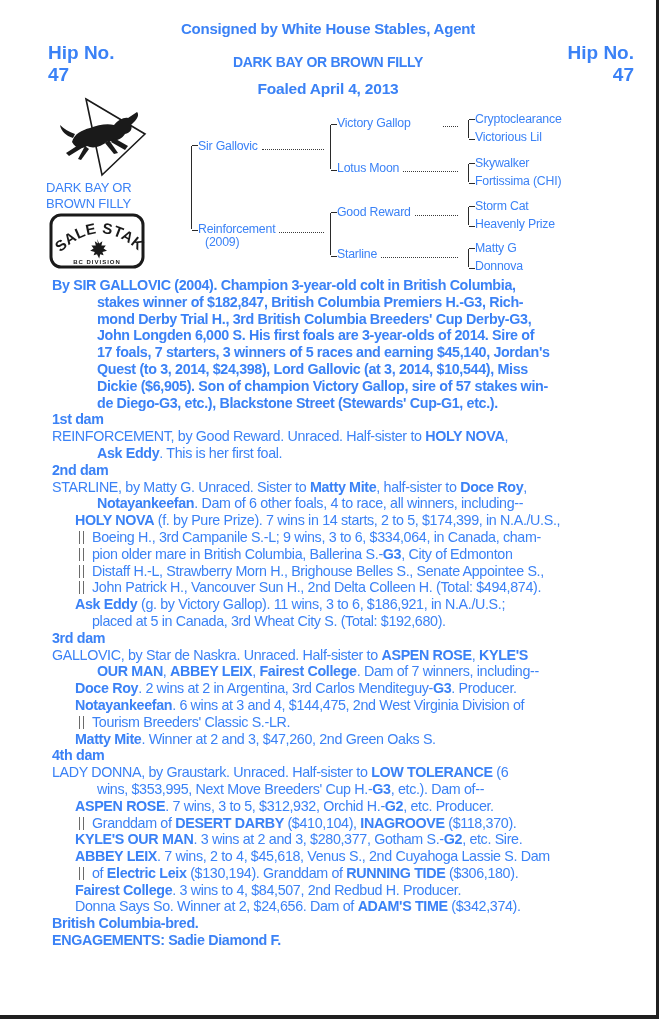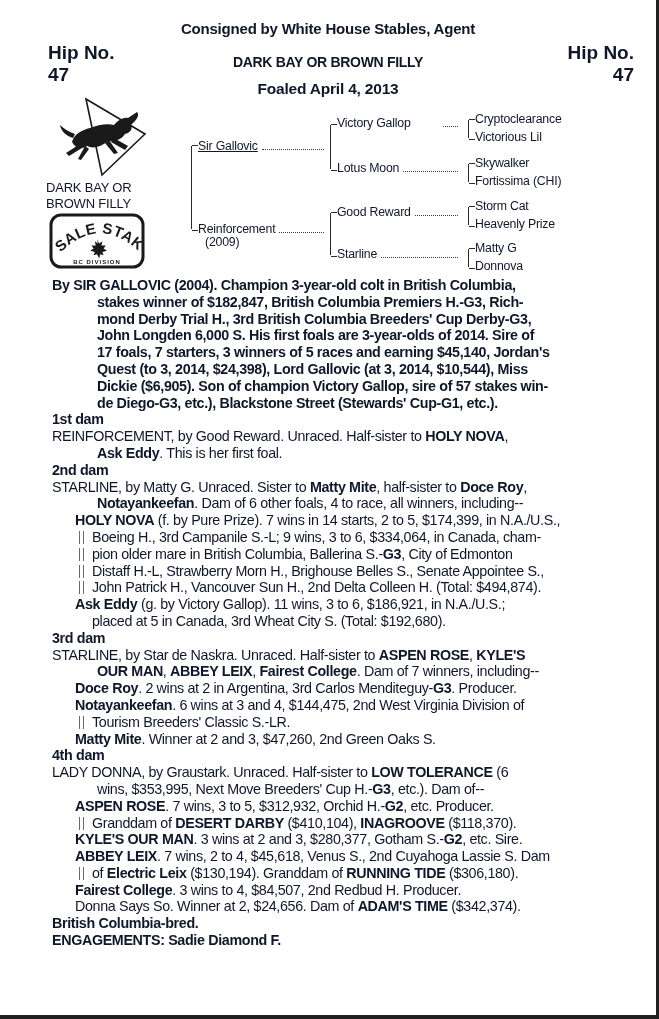--- a/index.html
+++ b/index.html
@@ -1,18 +1,18 @@
 <!DOCTYPE html>
 <html><head>
 <meta charset="utf-8">
 <style>
   html,body { margin:0; padding:0; background:#e8e8e8; }
   .page {
     position:relative; width:659px; height:1019px; background:#ffffff;
-    font-family:"Liberation Sans","DejaVu Sans",sans-serif; color:#0f172a;
+    font-family:"Liberation Sans","DejaVu Sans",sans-serif; color:#3b82f6;
     border-right:3px solid #202020; border-bottom:4px solid #202020;
     box-sizing:border-box; overflow:hidden;
   }
   .b { font-weight:700; }
 
   
   .consignor { position:absolute; top:20px; left:0; right:0; text-align:center;
                font-size:15px; font-weight:700; letter-spacing:-0.2px; }
   .hip { position:absolute; top:42px; font-size:19px; font-weight:700; line-height:22px; }
   .hip-left  { left:48px; text-align:left; }
@@ -94,21 +94,21 @@
     <text font-size="15" font-weight="700" font-family="Liberation Sans, sans-serif" fill="#1a1a1a" letter-spacing="0.5">
       <textPath href="#saleArc" startOffset="2">SALE STAKE</textPath>
     </text>
     <path fill="#1a1a1a" d="M49,27 l2.2,4.4 3.2,-2.2 -1,4.2 4.4,0 -2.2,3.2 3.4,2.2 -4.6,1.2 1.2,3.2 -3.4,-1 -1,4.4 -2.2,-4.4 -3.4,1 1.2,-3.2 -4.6,-1.2 3.4,-2.2 -2.2,-3.2 4.4,0 -1,-4.2 3.2,2.2 z"></path>
     <text x="49" y="51.5" text-anchor="middle" font-size="6" font-weight="700" letter-spacing="1" font-family="Liberation Sans, sans-serif" fill="#1a1a1a">BC DIVISION</text>
   </svg>
 
   <div class="ped">
 
     <div class="brk" style="left:3px; top:40px; height:83px;"></div>
-    <div class="nm-row pg1" style="top:33px;text-decoration:underline;">
+    <div class="nm-row pg1" style="top:33px;">
       <span>Sir Gallovic</span>
         <span class="ldr"></span>
     </div>
     <div class="nm-row pg1" style="top:116px;">
       <span>Reinforcement</span>
         <span class="ldr"></span>
     </div>
     <div class="ped-note" style="top:129px;">(2009)</div>
 
     <div class="brk" style="left:142px; top:19px; height:44px;"></div>
@@ -160,21 +160,21 @@
       <div class="ln i0"><span>STARLINE, by Matty G. Unraced. Sister to </span><span class="b">Matty Mite</span><span>, half-sister to </span><span class="b">Doce Roy</span><span>,</span></div>
       <div class="ln i1"><span class="b">Notayankeefan</span><span>. Dam of 6 other foals, 4 to race, all winners, including--</span></div>
       <div class="ln i2"><span class="b">HOLY NOVA</span><span> (f. by Pure Prize). 7 wins in 14 starts, 2 to 5, $174,399, in N.A./U.S.,</span></div>
       <div class="ln i3"><span class="dbar"></span><span>Boeing H., 3rd Campanile S.-L; 9 wins, 3 to 6, $334,064, in Canada, cham-</span></div>
       <div class="ln i3"><span class="dbar"></span><span>pion older mare in British Columbia, Ballerina S.-</span><span class="b">G3</span><span>, City of Edmonton</span></div>
       <div class="ln i3"><span class="dbar"></span><span>Distaff H.-L, Strawberry Morn H., Brighouse Belles S., Senate Appointee S.,</span></div>
       <div class="ln i3"><span class="dbar"></span><span>John Patrick H., Vancouver Sun H., 2nd Delta Colleen H. (Total: $494,874).</span></div>
       <div class="ln i2"><span class="b">Ask Eddy</span><span> (g. by Victory Gallop). 11 wins, 3 to 6, $186,921, in N.A./U.S.;</span></div>
       <div class="ln i3"><span>placed at 5 in Canada, 3rd Wheat City S. (Total: $192,680).</span></div>
       <div class="ln i0"><span class="b">3rd dam</span></div>
-      <div class="ln i0"><span>STARLINE, by Star de Naskra. Unraced. Half-sister to </span><span class="b">ASPEN ROSE</span><span>, </span><span class="b">KYLE'S</span></div>
+      <div class="ln i0"><span>GALLOVIC, by Star de Naskra. Unraced. Half-sister to </span><span class="b">ASPEN ROSE</span><span>, </span><span class="b">KYLE'S</span></div>
       <div class="ln i1"><span class="b">OUR MAN</span><span>, </span><span class="b">ABBEY LEIX</span><span>, </span><span class="b">Fairest College</span><span>. Dam of 7 winners, including--</span></div>
       <div class="ln i2"><span class="b">Doce Roy</span><span>. 2 wins at 2 in Argentina, 3rd Carlos Menditeguy-</span><span class="b">G3</span><span>. Producer.</span></div>
       <div class="ln i2"><span class="b">Notayankeefan</span><span>. 6 wins at 3 and 4, $144,475, 2nd West Virginia Division of</span></div>
       <div class="ln i3"><span class="dbar"></span><span>Tourism Breeders' Classic S.-LR.</span></div>
       <div class="ln i2"><span class="b">Matty Mite</span><span>. Winner at 2 and 3, $47,260, 2nd Green Oaks S.</span></div>
       <div class="ln i0"><span class="b">4th dam</span></div>
       <div class="ln i0"><span>LADY DONNA, by Graustark. Unraced. Half-sister to </span><span class="b">LOW TOLERANCE</span><span> (6</span></div>
       <div class="ln i1"><span>wins, $353,995, Next Move Breeders' Cup H.-</span><span class="b">G3</span><span>, etc.). Dam of--</span></div>
       <div class="ln i2"><span class="b">ASPEN ROSE</span><span>. 7 wins, 3 to 5, $312,932, Orchid H.-</span><span class="b">G2</span><span>, etc. Producer.</span></div>
       <div class="ln i3"><span class="dbar"></span><span>Granddam of </span><span class="b">DESERT DARBY</span><span> ($410,104), </span><span class="b">INAGROOVE</span><span> ($118,370).</span></div>

